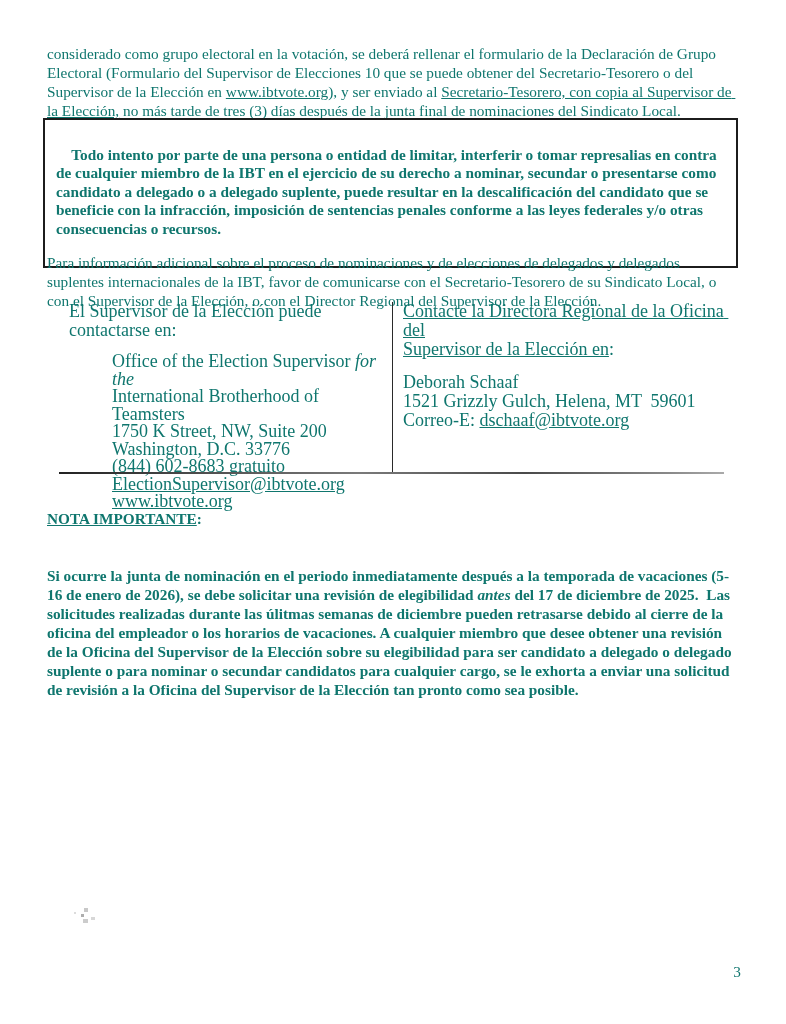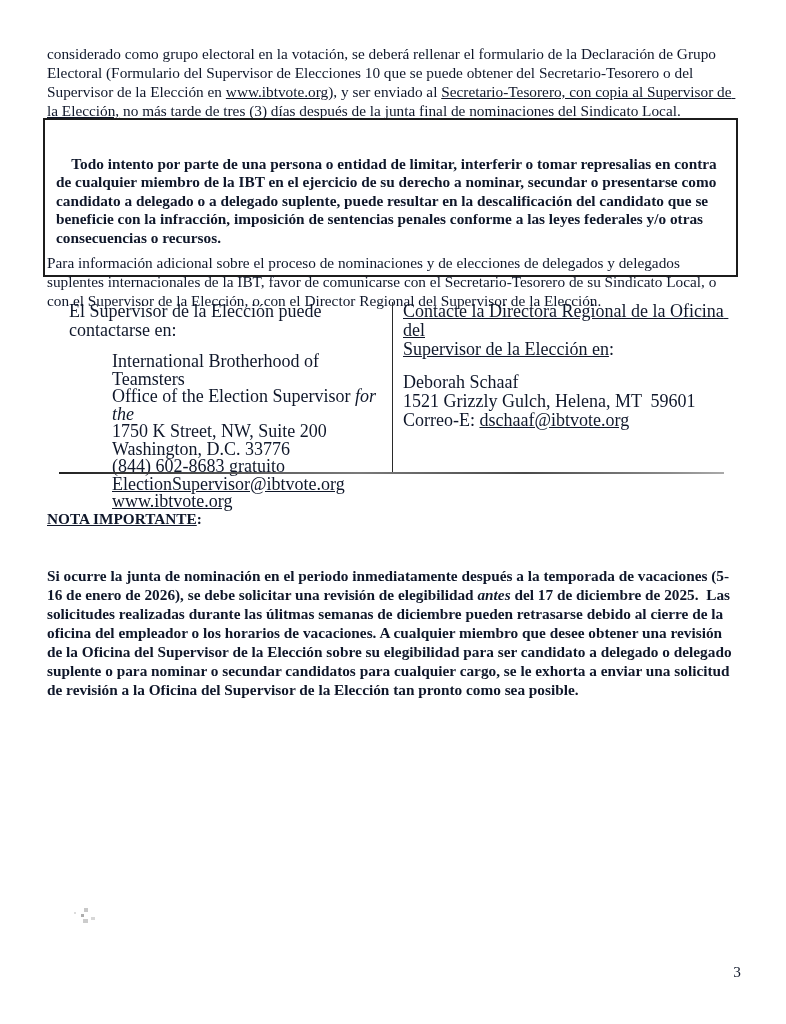--- a/index.html
+++ b/index.html
@@ -7,21 +7,21 @@
     padding: 0;
     background: #e8e8e8;
   }
   .page {
     position: relative;
     width: 786px;
     height: 1024px;
     margin: 0 auto;
     background: #ffffff;
     font-family: "Liberation Serif", serif;
-    color: #0f172a;
+    color: #0f766e;
     overflow: hidden;
   }
   .block {
     position: absolute;
     left: 47px;
     width: 692px;
     font-size: 15.3px;
     line-height: 19px;
     white-space: pre-wrap;
   }
@@ -30,21 +30,21 @@
 
   .intro { top: 29px; }
 
   .warning-box {
     position: absolute;
     top: 118px;
     left: 43px;
     width: 695px;
     box-sizing: border-box;
     border: 2px solid #1c1c1c;
-    padding: 16px 11px 9px 11px;
+    padding: 7px 11px 9px 11px;
     font-size: 15.3px;
     line-height: 18.5px;
     font-weight: bold;
     white-space: pre-wrap;
   }
 
   .info { top: 238px; }
 
   .contact-section {
     position: absolute;
@@ -146,22 +146,22 @@
   <div class="warning-box">
     <span>Todo intento por parte de una persona o entidad de limitar, interferir o tomar represalias en contra de cualquier miembro de la IBT en el ejercicio de su derecho a nominar, secundar o presentarse como candidato a delegado o a delegado suplente, puede resultar en la descalificación del candidato que se beneficie con la infracción, imposición de sentencias penales conforme a las leyes federales y/o otras consecuencias o recursos.</span>
   </div>
 
   <p class="block info">Para información adicional sobre el proceso de nominaciones y de elecciones de delegados y delegados suplentes internacionales de la IBT, favor de comunicarse con el Secretario-Tesorero de su Sindicato Local, o con el Supervisor de la Elección, o con el Director Regional del Supervisor de la Elección.</p>
 
   <div class="contact-section">
     <div class="contact-left">
       <div class="contact-left-heading line">El Supervisor de la Elección puede contactarse en:</div>
       <div class="address-block">
+        <div class="line"><span>Office of the Election Supervisor </span><span class="i">for the</span></div>
         <div class="line"><span>International Brotherhood of Teamsters</span></div>
-        <div class="line"><span>Office of the Election Supervisor </span><span class="i">for the</span></div>
         <div class="line"><span>1750 K Street, NW, Suite 200</span></div>
         <div class="line"><span>Washington, D.C. 33776</span></div>
         <div class="line"><span>(844) 602-8683 gratuito</span></div>
         <div class="line"><span class="u">ElectionSupervisor@ibtvote.org</span></div>
         <div class="line"><span class="u">www.ibtvote.org</span></div>
       </div>
     </div>
 
     <div class="contact-divider"></div>
 

